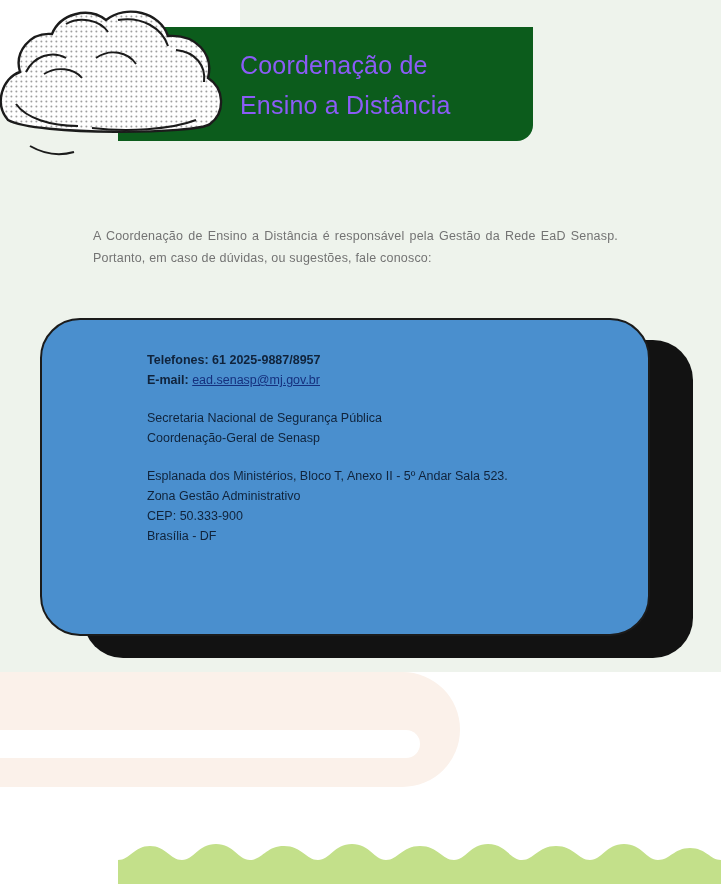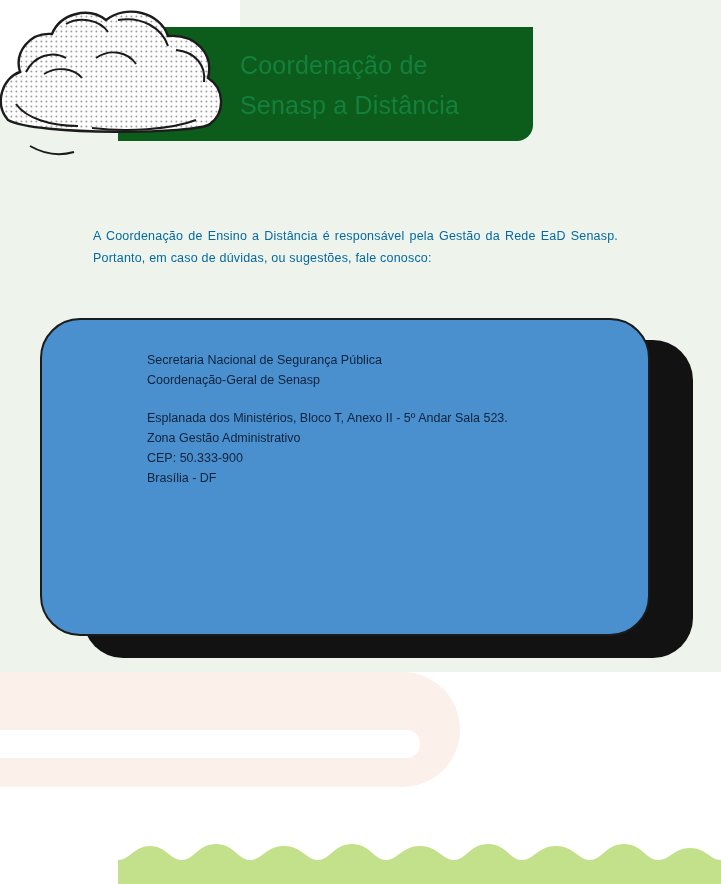--- a/index.html
+++ b/index.html
@@ -75,21 +75,21 @@
     width: 415px;
     height: 114px;
     background: #0c5c1c;
     border-radius: 0 0 16px 0;
   }
   .header-title {
     position: absolute;
     left: 240px;
     top: 45px;
     width: 300px;
-    color: #15803d;
+    color: #8b5cf6;
     font-size: 25px;
     line-height: 40px;
     font-weight: 500;
     letter-spacing: 0.2px;
   }
   .header-title .l2 { display: block; }
 
   
   .cloud {
     position: absolute;
@@ -99,21 +99,21 @@
     height: 165px;
   }
 
   
   .intro {
     position: absolute;
     left: 93px;
     top: 225px;
     width: 525px;
     font-size: 12.5px;
-    color: #0369a1;
+    color: #737373;
     line-height: 22px;
     text-align: justify;
     letter-spacing: 0.2px;
   }
 
   
   .card-shadow {
     position: absolute;
     left: 83px;
     top: 340px;
@@ -179,29 +179,39 @@
       <path d="M16,104 C26,118 50,126 78,126" fill="none" stroke="#1b1b1b" stroke-width="2"></path>
       <path d="M92,128 C126,132 170,130 196,120" fill="none" stroke="#1b1b1b" stroke-width="2"></path>
       <path d="M44,74 C56,66 74,68 82,78" fill="none" stroke="#1b1b1b" stroke-width="1.8"></path>
       <path d="M96,58 C110,48 128,52 136,64" fill="none" stroke="#1b1b1b" stroke-width="1.8"></path>
       <path d="M30,146 C44,154 60,156 74,152" fill="none" stroke="#1b1b1b" stroke-width="2"></path>
     </svg>
   </div>
 
   <div class="header-title">
     <span class="l1">Coordenação de</span>
-    <span class="l2">Senasp a Distância</span>
+    <span class="l2">Ensino a Distância</span>
   </div>
 
   <div class="intro">A Coordenação de Ensino a Distância é responsável pela Gestão da Rede EaD Senasp. Portanto, em caso de dúvidas, ou sugestões, fale conosco:</div>
 
   <div class="card-shadow"></div>
   <div class="card">
     <div class="card-inner">
 
+      <div class="blk">
+        <span class="line">
+          <span class="bold">Telefones:</span>
+          <span class="bold">61 2025-9887/8957</span>
+        </span>
+        <span class="line">
+          <span class="bold">E-mail:</span>
+          <a class="mail-link" href="#">ead.senasp@mj.gov.br</a>
+        </span>
+      </div>
 
       <div class="blk">
         <span class="line">Secretaria Nacional de Segurança Pública</span>
         <span class="line">Coordenação-Geral de Senasp</span>
       </div>
 
       <div class="blk">
         <span class="line">Esplanada dos Ministérios, Bloco T, Anexo II - 5º Andar  Sala 523.</span>
         <span class="line">Zona Gestão Administrativo</span>
         <span class="line">CEP: 50.333-900</span>

